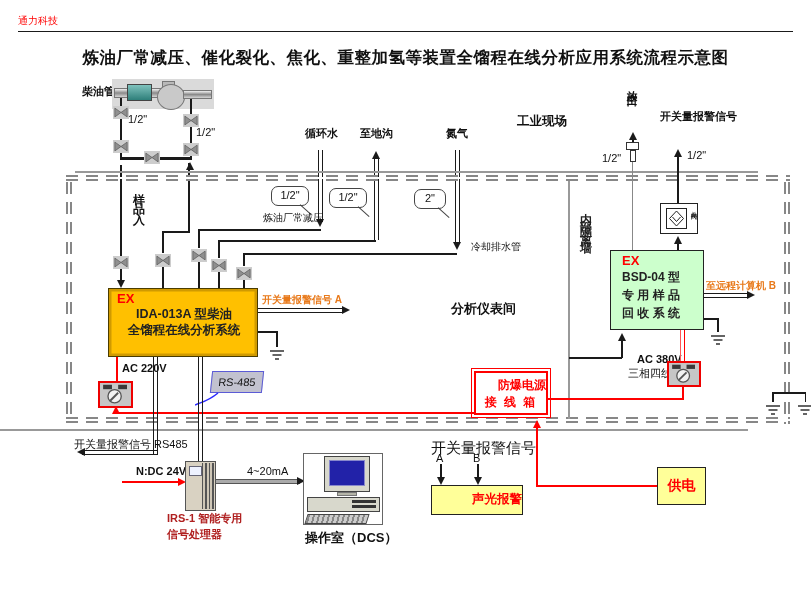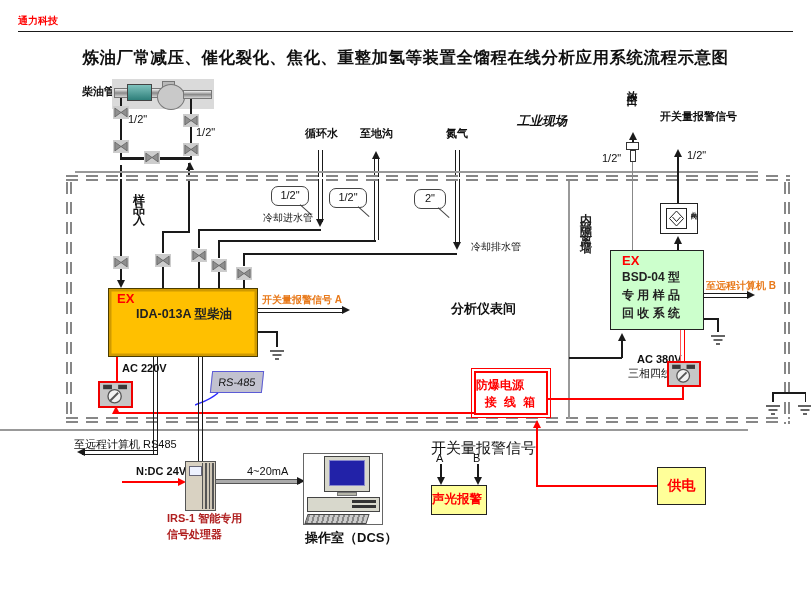--- a/index.html
+++ b/index.html
@@ -33,21 +33,21 @@
   .tail{position:absolute;width:15px;height:1.2px;background:#444;transform-origin:left center;}
   .vtext{position:absolute;writing-mode:vertical-rl;text-orientation:upright;}
   .lbl{position:absolute;white-space:nowrap;}
   .pipe{position:absolute;background:linear-gradient(#f0f0f0,#8a8a8a 50%,#d5d5d5);border:1px solid #777;box-sizing:border-box;}
 </style>
 </head>
 <body>
 
 <div id="canvas">
 
-  <div class="lbl" style="left:18px;top:14px;font-size:10px;font-weight:bold;color:#f00;">通力科技</div>
+  <div class="lbl" style="left:18px;top:14px;font-size:10px;font-weight:normal;color:#f00;">通力科技</div>
   <div class="ln" style="left:18px;top:31px;width:775px;height:1.2px;"></div>
   <div class="lbl" style="left:0;top:47px;width:811px;text-align:center;font-size:16.5px;font-weight:bold;letter-spacing:.5px;">炼油厂常减压、催化裂化、焦化、重整加氢等装置全馏程在线分析应用系统流程示意图</div>
 
   <div class="lbl" style="left:82px;top:84px;font-size:11px;font-weight:bold;">柴油管线</div>
   <div class="abs" style="left:112px;top:79px;width:102px;height:30px;background:#dadada;"></div>
   <div class="pipe" style="left:114px;top:88px;width:48px;height:10px;"></div>
   <div class="abs" style="left:127px;top:84px;width:25px;height:17px;background:linear-gradient(#7fc2bd,#2e7f7a);border:1.5px solid #444;box-sizing:border-box;"></div>
   <div class="abs" style="left:162px;top:81px;width:13px;height:9px;background:#b9b9b9;border:1px solid #777;box-sizing:border-box;"></div>
   <div class="abs" style="left:157px;top:84px;width:28px;height:26px;background:#c9c9c9;border:1px solid #777;border-radius:50%;box-sizing:border-box;"></div>
   <div class="pipe" style="left:183px;top:90px;width:29px;height:9px;"></div>
@@ -121,38 +121,38 @@
     </div>
   <div class="valve" style="left:236px;top:267px;">
       <svg viewBox="0 0 16 12">
         <path d="M1 1 L8 6 L1 11 Z M15 1 L8 6 L15 11 Z" fill="#8f8f8f" stroke="#666" stroke-width="1"></path>
       </svg>
     </div>
 
   <div class="lbl" style="left:305px;top:126px;font-size:11px;font-weight:bold;">循环水</div>
   <div class="lbl" style="left:360px;top:126px;font-size:11px;font-weight:bold;">至地沟</div>
   <div class="lbl" style="left:446px;top:126px;font-size:11px;font-weight:bold;">氮气</div>
-  <div class="lbl" style="left:517px;top:113px;font-size:12.5px;font-weight:bold;font-style:italic;">工业现场</div>
+  <div class="lbl" style="left:517px;top:113px;font-size:12.5px;font-weight:bold;">工业现场</div>
   <div class="dv" style="left:318px;top:150px;height:72px;"></div>
   <div class="ah ah-down" style="left:316px;top:219px;"></div>
   <div class="dv" style="left:374px;top:157px;height:83px;"></div>
   <div class="ah ah-up" style="left:372px;top:148px;"></div>
   <div class="dv" style="left:455px;top:150px;height:94px;"></div>
   <div class="ah ah-down" style="left:453px;top:242px;"></div>
   <div class="ln" style="left:198px;top:229px;width:123px;height:1.5px;"></div>
   <div class="ln" style="left:218px;top:240px;width:158px;height:1.5px;"></div>
   <div class="ln" style="left:243px;top:253px;width:214px;height:1.5px;"></div>
 
   <div class="callout" style="left:271px;top:186px;width:36px;height:18px;">1/2"</div>
   <div class="tail" style="left:300px;top:204px;transform:rotate(42deg);"></div>
   <div class="callout" style="left:329px;top:188px;width:36px;height:18px;">1/2"</div>
   <div class="tail" style="left:358px;top:206px;transform:rotate(42deg);"></div>
   <div class="callout" style="left:414px;top:189px;width:30px;height:18px;">2"</div>
   <div class="tail" style="left:438px;top:207px;transform:rotate(42deg);"></div>
-  <div class="lbl" style="left:263px;top:211px;font-size:10px;">冷却进水管</div>
+  <div class="lbl" style="left:263px;top:211px;font-size:10px;">炼油厂常减压</div>
   <div class="lbl" style="left:471px;top:240px;font-size:10px;">冷却排水管</div>
 
   <div class="gln" style="left:75px;top:171px;width:683px;height:1.5px;"></div>
   <div class="hdash" style="left:66px;top:175px;width:724px;"></div>
   <div class="vdash" style="left:66px;top:182px;height:239px;"></div>
   <div class="hdash" style="left:66px;top:417px;width:724px;"></div>
   <div class="vdash" style="left:784px;top:182px;height:242px;"></div>
   <div class="gln" style="left:0;top:429px;width:748px;height:2px;"></div>
   <div class="gln" style="left:568px;top:181px;width:1.5px;height:238px;"></div>
   <div class="vtext" style="left:577px;top:203px;font-size:12px;font-weight:bold;letter-spacing:7px;color:#222;">内部隔离墙</div>
@@ -177,20 +177,21 @@
       <path d="M6.5 9 L10.5 13.5 L14.5 9" fill="none" stroke="#222"></path>
     </svg>
     <div class="vtext" style="left:28px;top:2px;font-size:6.5px;letter-spacing:1px;">单向阀</div>
   </div>
   <div class="ah ah-up" style="left:673.5px;top:233px;"></div>
   <div class="ln" style="left:677px;top:240px;width:1.8px;height:10px;"></div>
 
   <div class="abs" style="left:108px;top:288px;width:150px;height:69px;background:#FFC000;border:1.5px solid #4a3c00;box-shadow:inset 0 0 0 2.5px #d09a00;box-sizing:border-box;">
     <div class="lbl" style="left:8px;top:2px;font-size:13px;font-weight:bold;color:#f00;">EX</div>
     <div class="lbl" style="left:0;top:17px;width:150px;text-align:center;font-size:12.5px;font-weight:bold;color:#222;">IDA-013A 型柴油</div>
+    <div class="lbl" style="left:0;top:33px;width:150px;text-align:center;font-size:12.5px;font-weight:bold;color:#222;">全馏程在线分析系统</div>
   </div>
 
   <div class="lbl" style="left:262px;top:293px;font-size:10px;font-weight:bold;color:#E8791A;">开关量报警信号 A</div>
   <div class="dh" style="left:258px;top:308px;width:84px;"></div>
   <div class="ah ah-right" style="left:342px;top:306px;"></div>
 
   <div class="ln" style="left:258px;top:331px;width:19px;height:1.5px;"></div>
   <div class="ln" style="left:276px;top:331px;width:1.5px;height:16px;"></div>
   <div class="gnd" style="left:269px;top:347px;"><svg viewBox="0 0 16 11">
         <path d="M1 1 H15 M3.5 5 H12.5 M6 9 H10" stroke="#333" stroke-width="1.6" fill="none"></path>
@@ -210,21 +211,21 @@
   <div class="ah ah-up red" style="left:111.5px;top:403px;"></div>
   <div class="rln" style="left:115px;top:412px;width:360px;height:1.5px;"></div>
 
   <div class="abs" style="left:211px;top:371px;width:52px;height:22px;background:#c2c2cf;border:1.3px solid #5b5bd6;transform:skewX(-6deg);font-size:11px;text-align:center;line-height:21px;box-sizing:border-box;">RS-485</div>
   <svg class="abs" style="left:195px;top:392px;" width="24" height="15">
       <path d="M23 1 C12 10 6 10 0 13" stroke="#2b2bff" stroke-width="1.5" fill="none"></path>
     </svg>
   <div class="dv" style="left:153px;top:357px;height:97px;"></div>
   <div class="dh" style="left:82px;top:450px;width:76px;"></div>
   <div class="ah ah-left" style="left:74px;top:448px;"></div>
-  <div class="lbl" style="left:74px;top:437px;font-size:11px;">至远程计算机 RS485</div>
+  <div class="lbl" style="left:74px;top:437px;font-size:11px;">开关量报警信号 RS485</div>
   <div class="dv" style="left:198px;top:357px;height:105px;"></div>
 
   <div class="lbl" style="left:136px;top:465px;font-size:11px;font-weight:bold;">N:DC 24V</div>
   <div class="rln" style="left:122px;top:481px;width:57px;height:2px;"></div>
   <div class="ah ah-right red" style="left:178px;top:478px;"></div>
   <div class="abs" style="left:185px;top:461px;width:31px;height:50px;background:#d9d2c2;border:1px solid #555;box-sizing:border-box;">
     <div class="abs" style="right:1px;top:1px;width:12px;height:46px;background:repeating-linear-gradient(90deg,#555 0 1.5px,#cfc7b7 1.5px 3.5px);"></div>
     <div class="abs" style="left:3px;top:4px;width:11px;height:8px;background:#eef2ff;border:1px solid #667;"></div>
   </div>
   <div class="lbl" style="left:167px;top:511px;font-size:11px;font-weight:bold;color:#b02020;">IRS-1 智能专用</div>
@@ -246,26 +247,26 @@
   </div>
   <div class="lbl" style="left:305px;top:529px;font-size:13px;font-weight:bold;">操作室（DCS）</div>
 
   <div class="lbl" style="left:431px;top:439px;font-size:15px;">开关量报警信号</div>
   <div class="lbl" style="left:436px;top:452px;font-size:11px;">A</div>
   <div class="lbl" style="left:473px;top:452px;font-size:11px;">B</div>
   <div class="ln" style="left:440px;top:464px;width:1.8px;height:14px;"></div>
   <div class="ah ah-down" style="left:436.5px;top:477px;"></div>
   <div class="ln" style="left:477px;top:464px;width:1.8px;height:14px;"></div>
   <div class="ah ah-down" style="left:473.5px;top:477px;"></div>
-  <div class="abs" style="left:431px;top:485px;width:56px;height:30px;background:#FFFF99;border:1.5px solid #222;box-sizing:border-box;text-align:left;line-height:27px;font-size:12.5px;font-weight:bold;color:#f00;">声光报警</div>
+  <div class="abs" style="left:431px;top:485px;width:92px;height:30px;background:#FFFF99;border:1.5px solid #222;box-sizing:border-box;text-align:right;line-height:27px;font-size:12.5px;font-weight:bold;color:#f00;">声光报警</div>
 
   <div class="abs" style="left:657px;top:467px;width:49px;height:38px;background:#FFFF99;border:1.5px solid #222;box-sizing:border-box;text-align:center;line-height:35px;font-size:14px;font-weight:bold;color:#f00;">供电</div>
 
   <div class="abs" style="left:474px;top:371px;width:74px;height:44px;background:#fff;border:2px solid #f00;outline:1px solid #f00;outline-offset:2px;box-sizing:border-box;">
-    <div class="lbl" style="left:0;top:4px;width:70px;text-align:left;font-size:12px;font-weight:bold;color:#f00;">防爆电源</div>
+    <div class="lbl" style="left:0;top:4px;width:70px;text-align:right;font-size:12px;font-weight:bold;color:#f00;">防爆电源</div>
     <div class="lbl" style="left:0;top:21px;width:70px;text-align:center;font-size:12px;font-weight:bold;color:#f00;letter-spacing:2px;">接 线 箱</div>
   </div>
   <div class="rln" style="left:536px;top:424px;width:1.5px;height:62px;"></div>
   <div class="ah ah-up red" style="left:532.5px;top:417px;"></div>
   <div class="rln" style="left:536px;top:485px;width:121px;height:1.5px;"></div>
   <div class="rln" style="left:548px;top:398px;width:136px;height:1.5px;"></div>
   <div class="rln" style="left:682px;top:387px;width:1.5px;height:12px;"></div>
 
   <div class="lbl" style="left:637px;top:353px;font-size:11px;font-weight:bold;">AC 380V</div>
   <div class="lbl" style="left:628px;top:366px;font-size:11px;">三相四线</div>

